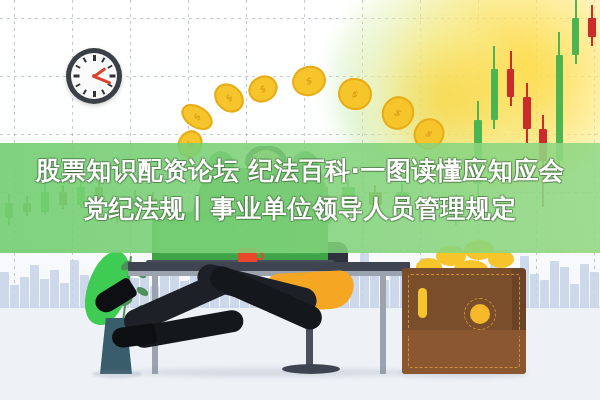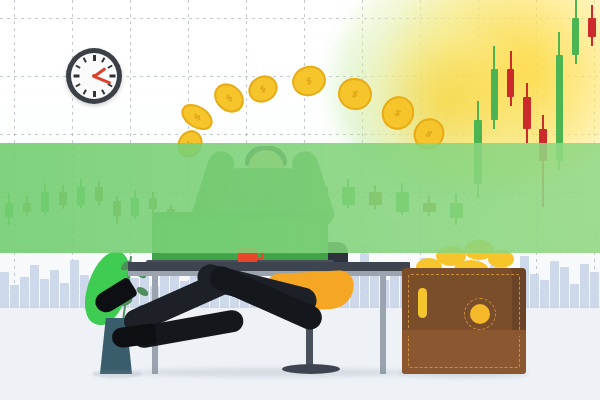--- a/index.html
+++ b/index.html
@@ -670,14 +670,18 @@
         <i>$</i>
       </div>
       <div class="coin" style="left: 176px; top: 132px; width: 28px; height: 24px; background: rgb(246, 197, 44); transform: rotate(-62deg);">
         <i>$</i>
       </div>
     </div>
 
   <div class="band"></div>
   <div class="band-grad"></div>
 
+  <div class="headline">
+    <span class="l1">股票知识配资论坛 纪法百科·一图读懂应知应会</span>
+    <span class="l2">党纪法规丨事业单位领导人员管理规定</span>
+  </div>
 
 </div>
 
 </body></html>

